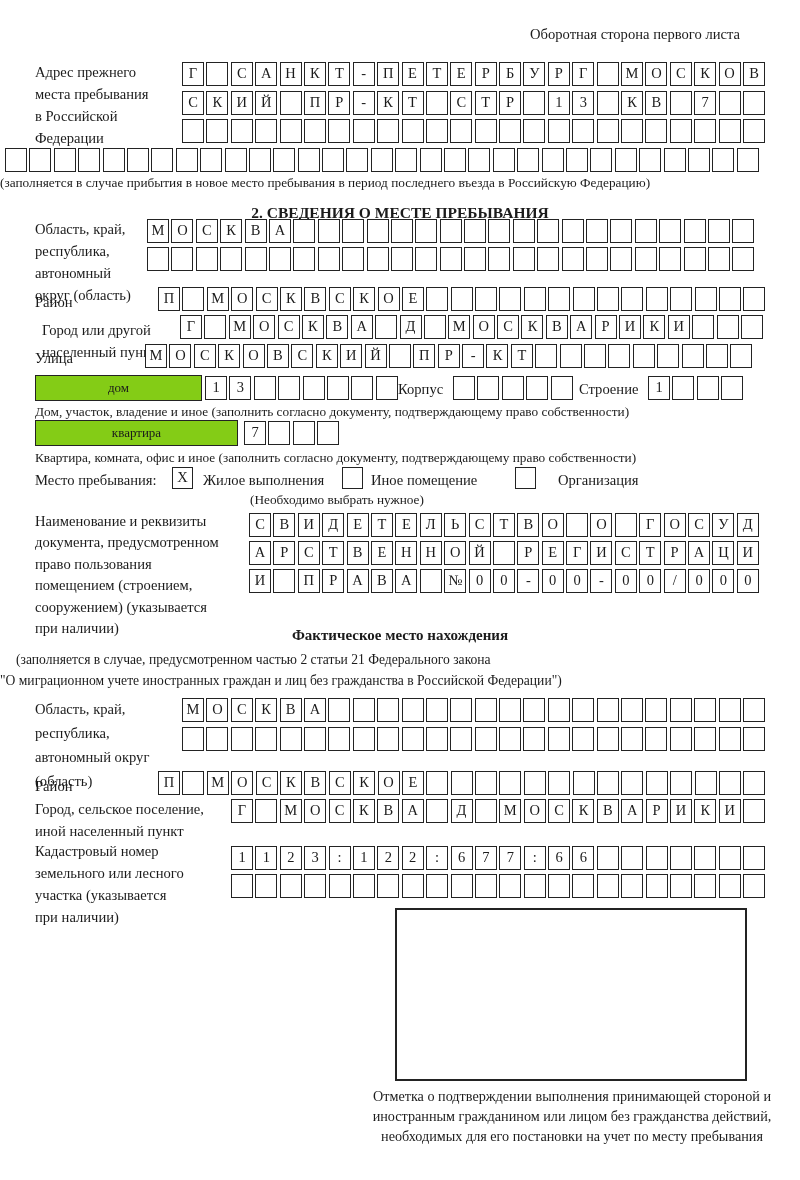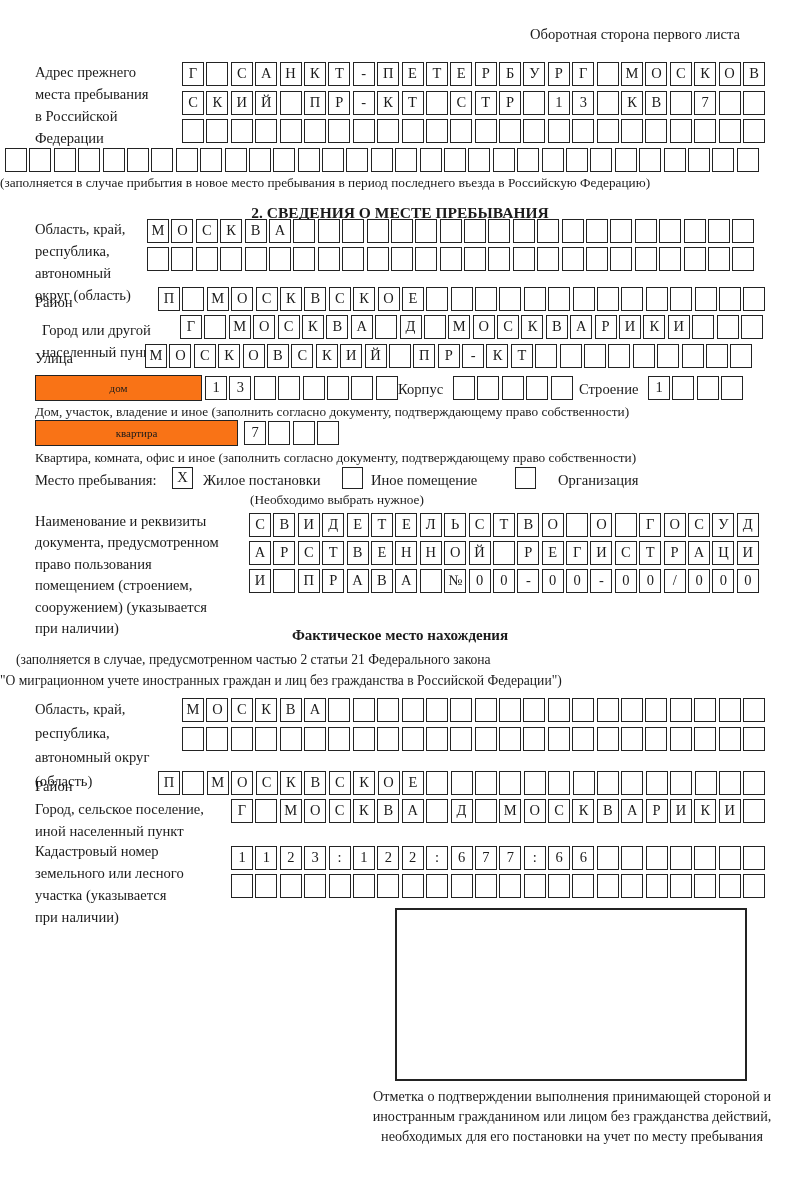--- a/index.html
+++ b/index.html
@@ -8,21 +8,21 @@
   .cellrow{position:absolute;display:flex;gap:2.4px;}
   .cell{box-sizing:border-box;flex:0 0 auto;width:22px;height:24px;border:1.7px solid #232323;
         font-size:14.5px;line-height:20px;text-align:center;background:#fff;}
   .lbl{position:absolute;font-size:14.6px;line-height:21px;white-space:nowrap;}
   .lblblock{position:absolute;}
   .lblblock div{font-size:14.6px;line-height:22px;white-space:nowrap;}
   .note{position:absolute;font-size:13.3px;white-space:nowrap;}
   .center{left:0;width:732px;text-align:left;}
   .heading{position:absolute;left:0;width:800px;text-align:center;font-weight:bold;font-size:15.5px;}
   .labelbox{position:absolute;box-sizing:border-box;border:1.8px solid #232323;display:flex;
-            align-items:center;justify-content:center;font-size:11px;background:#f97316;}
+            align-items:center;justify-content:center;font-size:13px;background:#84cc16;}
   .checkbox{position:absolute;box-sizing:border-box;width:21px;height:22px;border:1.8px solid #232323;
             text-align:center;font-size:14.5px;line-height:19px;background:#fff;}
   .stampbox{position:absolute;box-sizing:border-box;border:2px solid #232323;background:#fff;}
   .caption{position:absolute;text-align:center;font-size:14.2px;line-height:20px;}
 </style>
 </head>
 <body>
 
 <div class="page">
 
@@ -331,21 +331,21 @@
   <div class="cellrow" style="left:244px;top:421px;">
       <span class="cell">7</span>
       <span class="cell"></span>
       <span class="cell"></span>
       <span class="cell"></span>
     </div>
   <div class="note" style="left:35px;top:450px;">Квартира, комната, офис и иное (заполнить согласно документу, подтверждающему право собственности)</div>
 
   <div class="lbl" style="left:35px;top:470px;">Место пребывания:</div>
   <span class="checkbox" style="left:172px;top:467px;">X</span>
-  <div class="lbl" style="left:203px;top:470px;">Жилое постановки</div>
+  <div class="lbl" style="left:203px;top:470px;">Жилое выполнения</div>
   <span class="checkbox" style="left:342px;top:467px;"></span>
   <div class="lbl" style="left:371px;top:470px;">Иное помещение</div>
   <span class="checkbox" style="left:515px;top:467px;"></span>
   <div class="lbl" style="left:558px;top:470px;">Организация</div>
   <div class="note" style="left:250px;top:492px;">(Необходимо выбрать нужное)</div>
 
   <div class="lblblock" style="left:35px;top:511px;">
     <div style="line-height:21.4px;">Наименование и реквизиты</div>
     <div style="line-height:21.4px;">документа, предусмотренном</div>
     <div style="line-height:21.4px;">право пользования</div>

